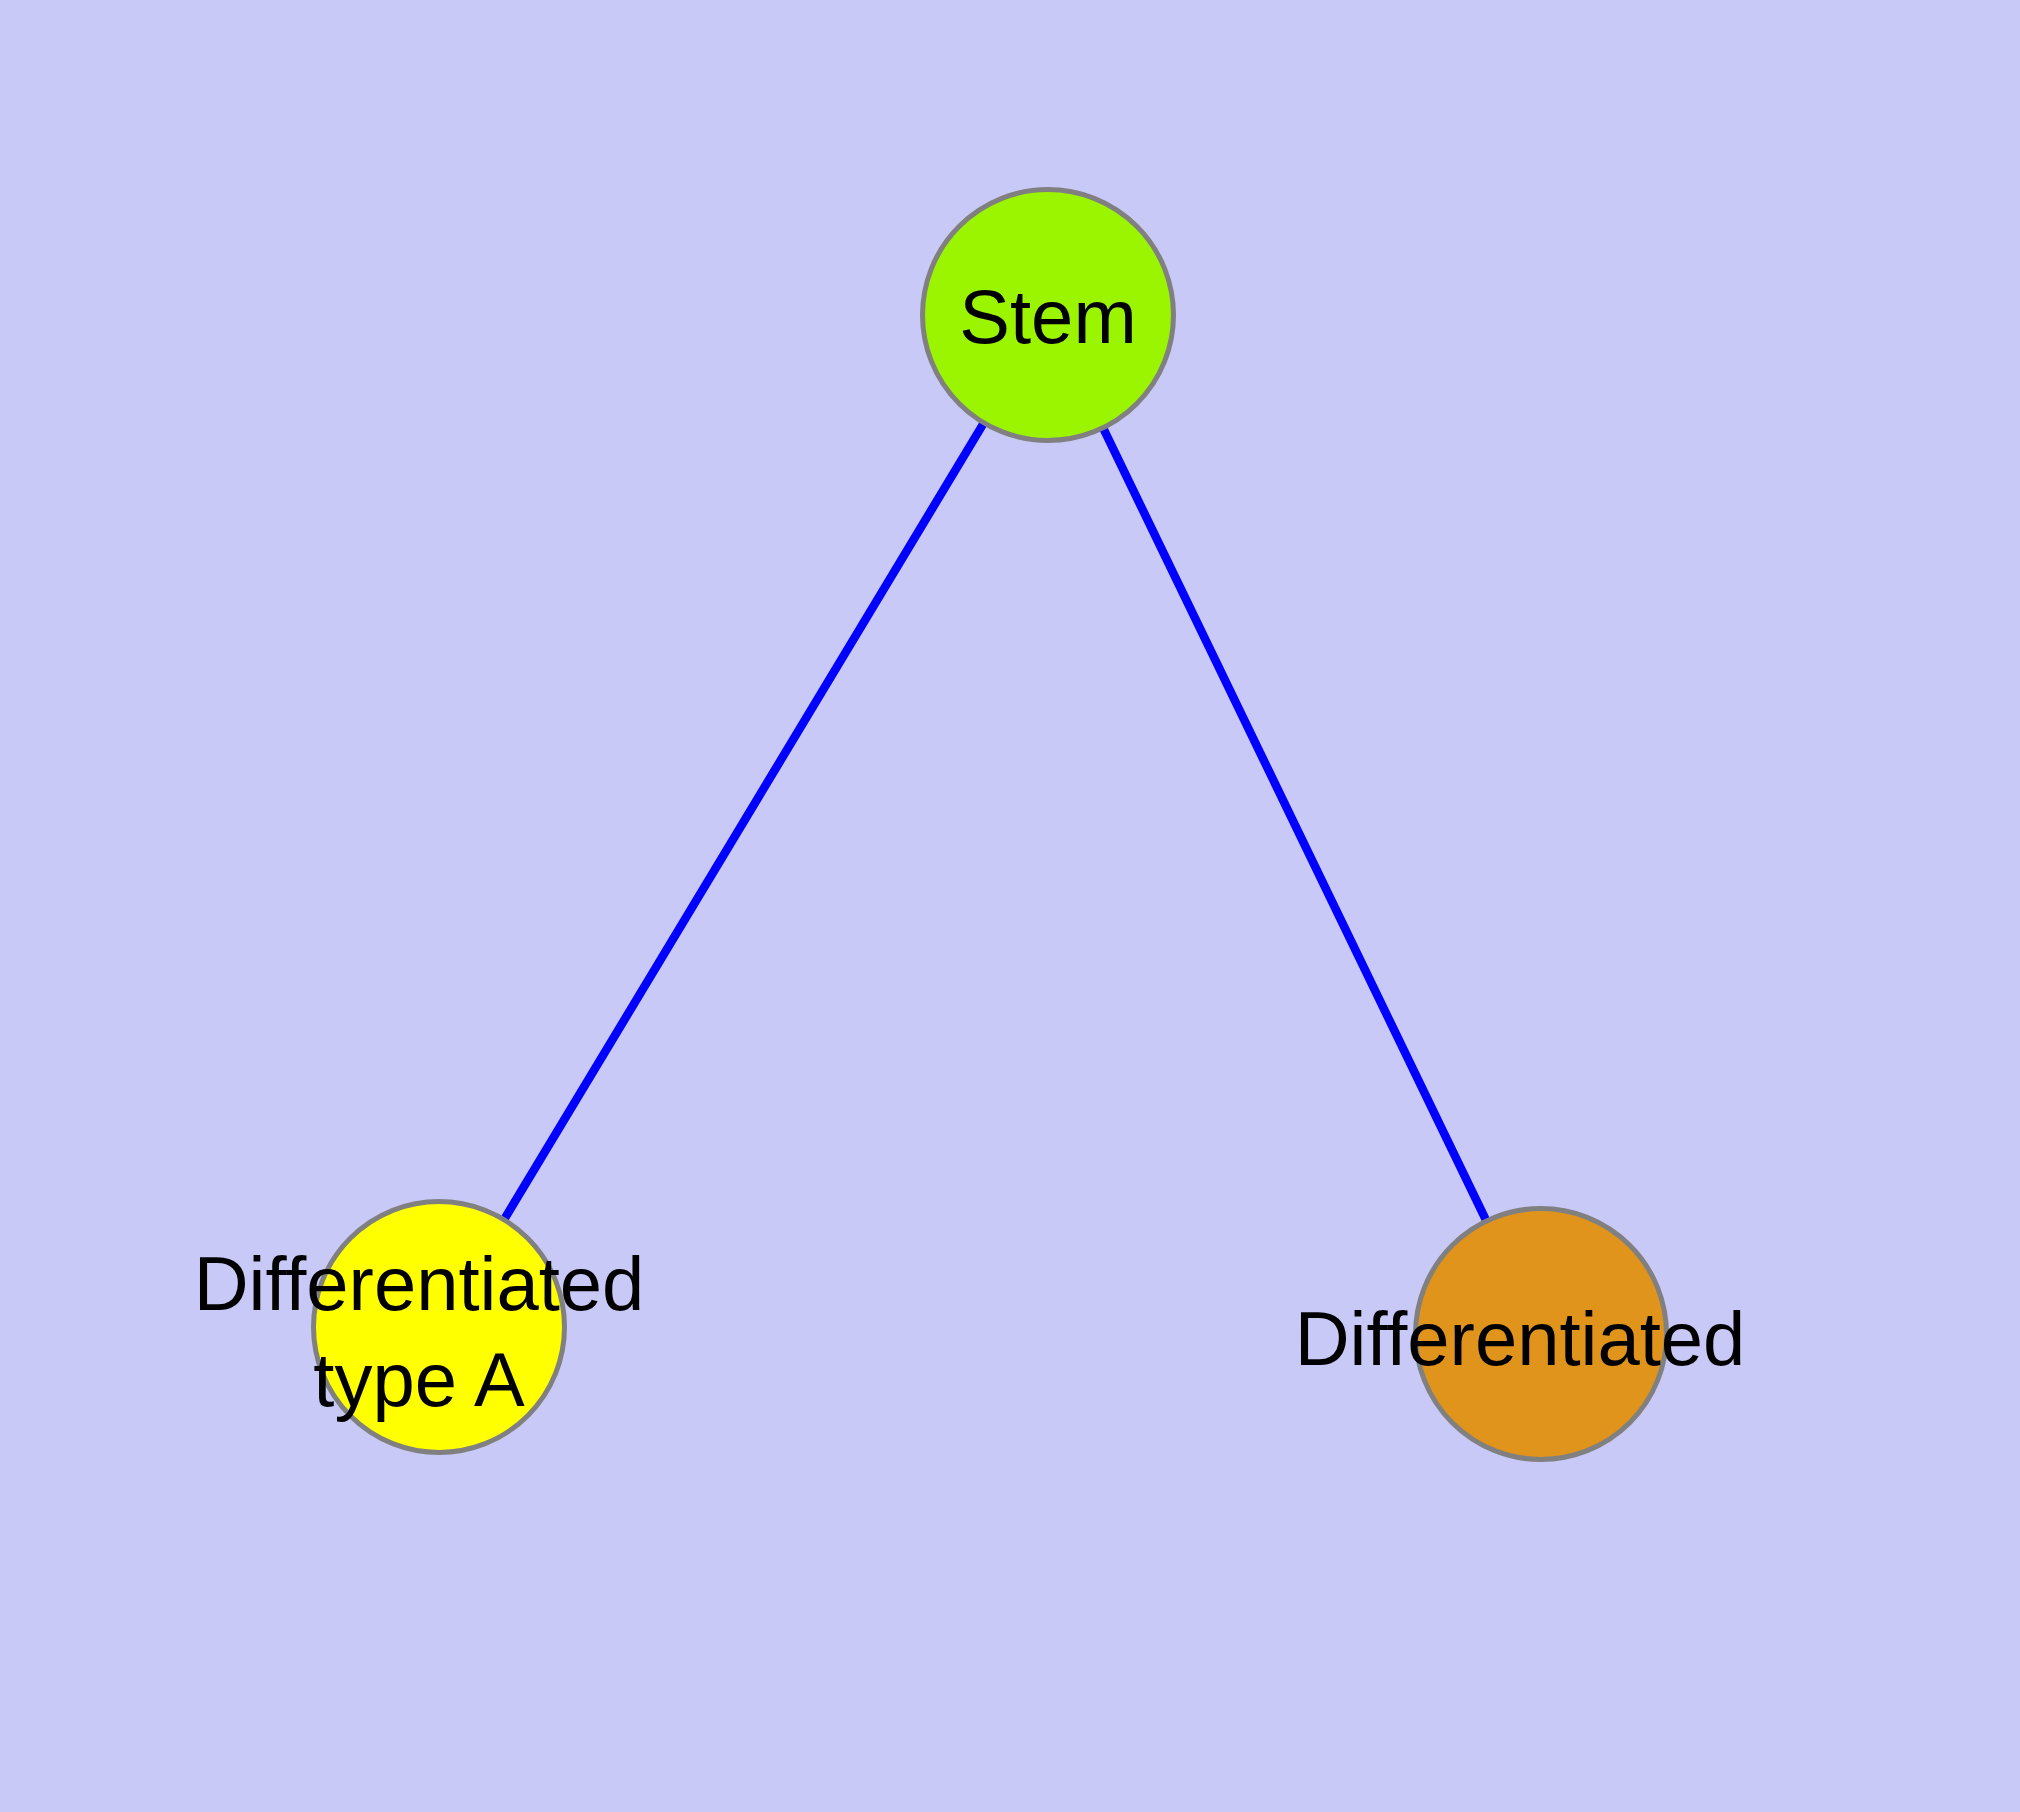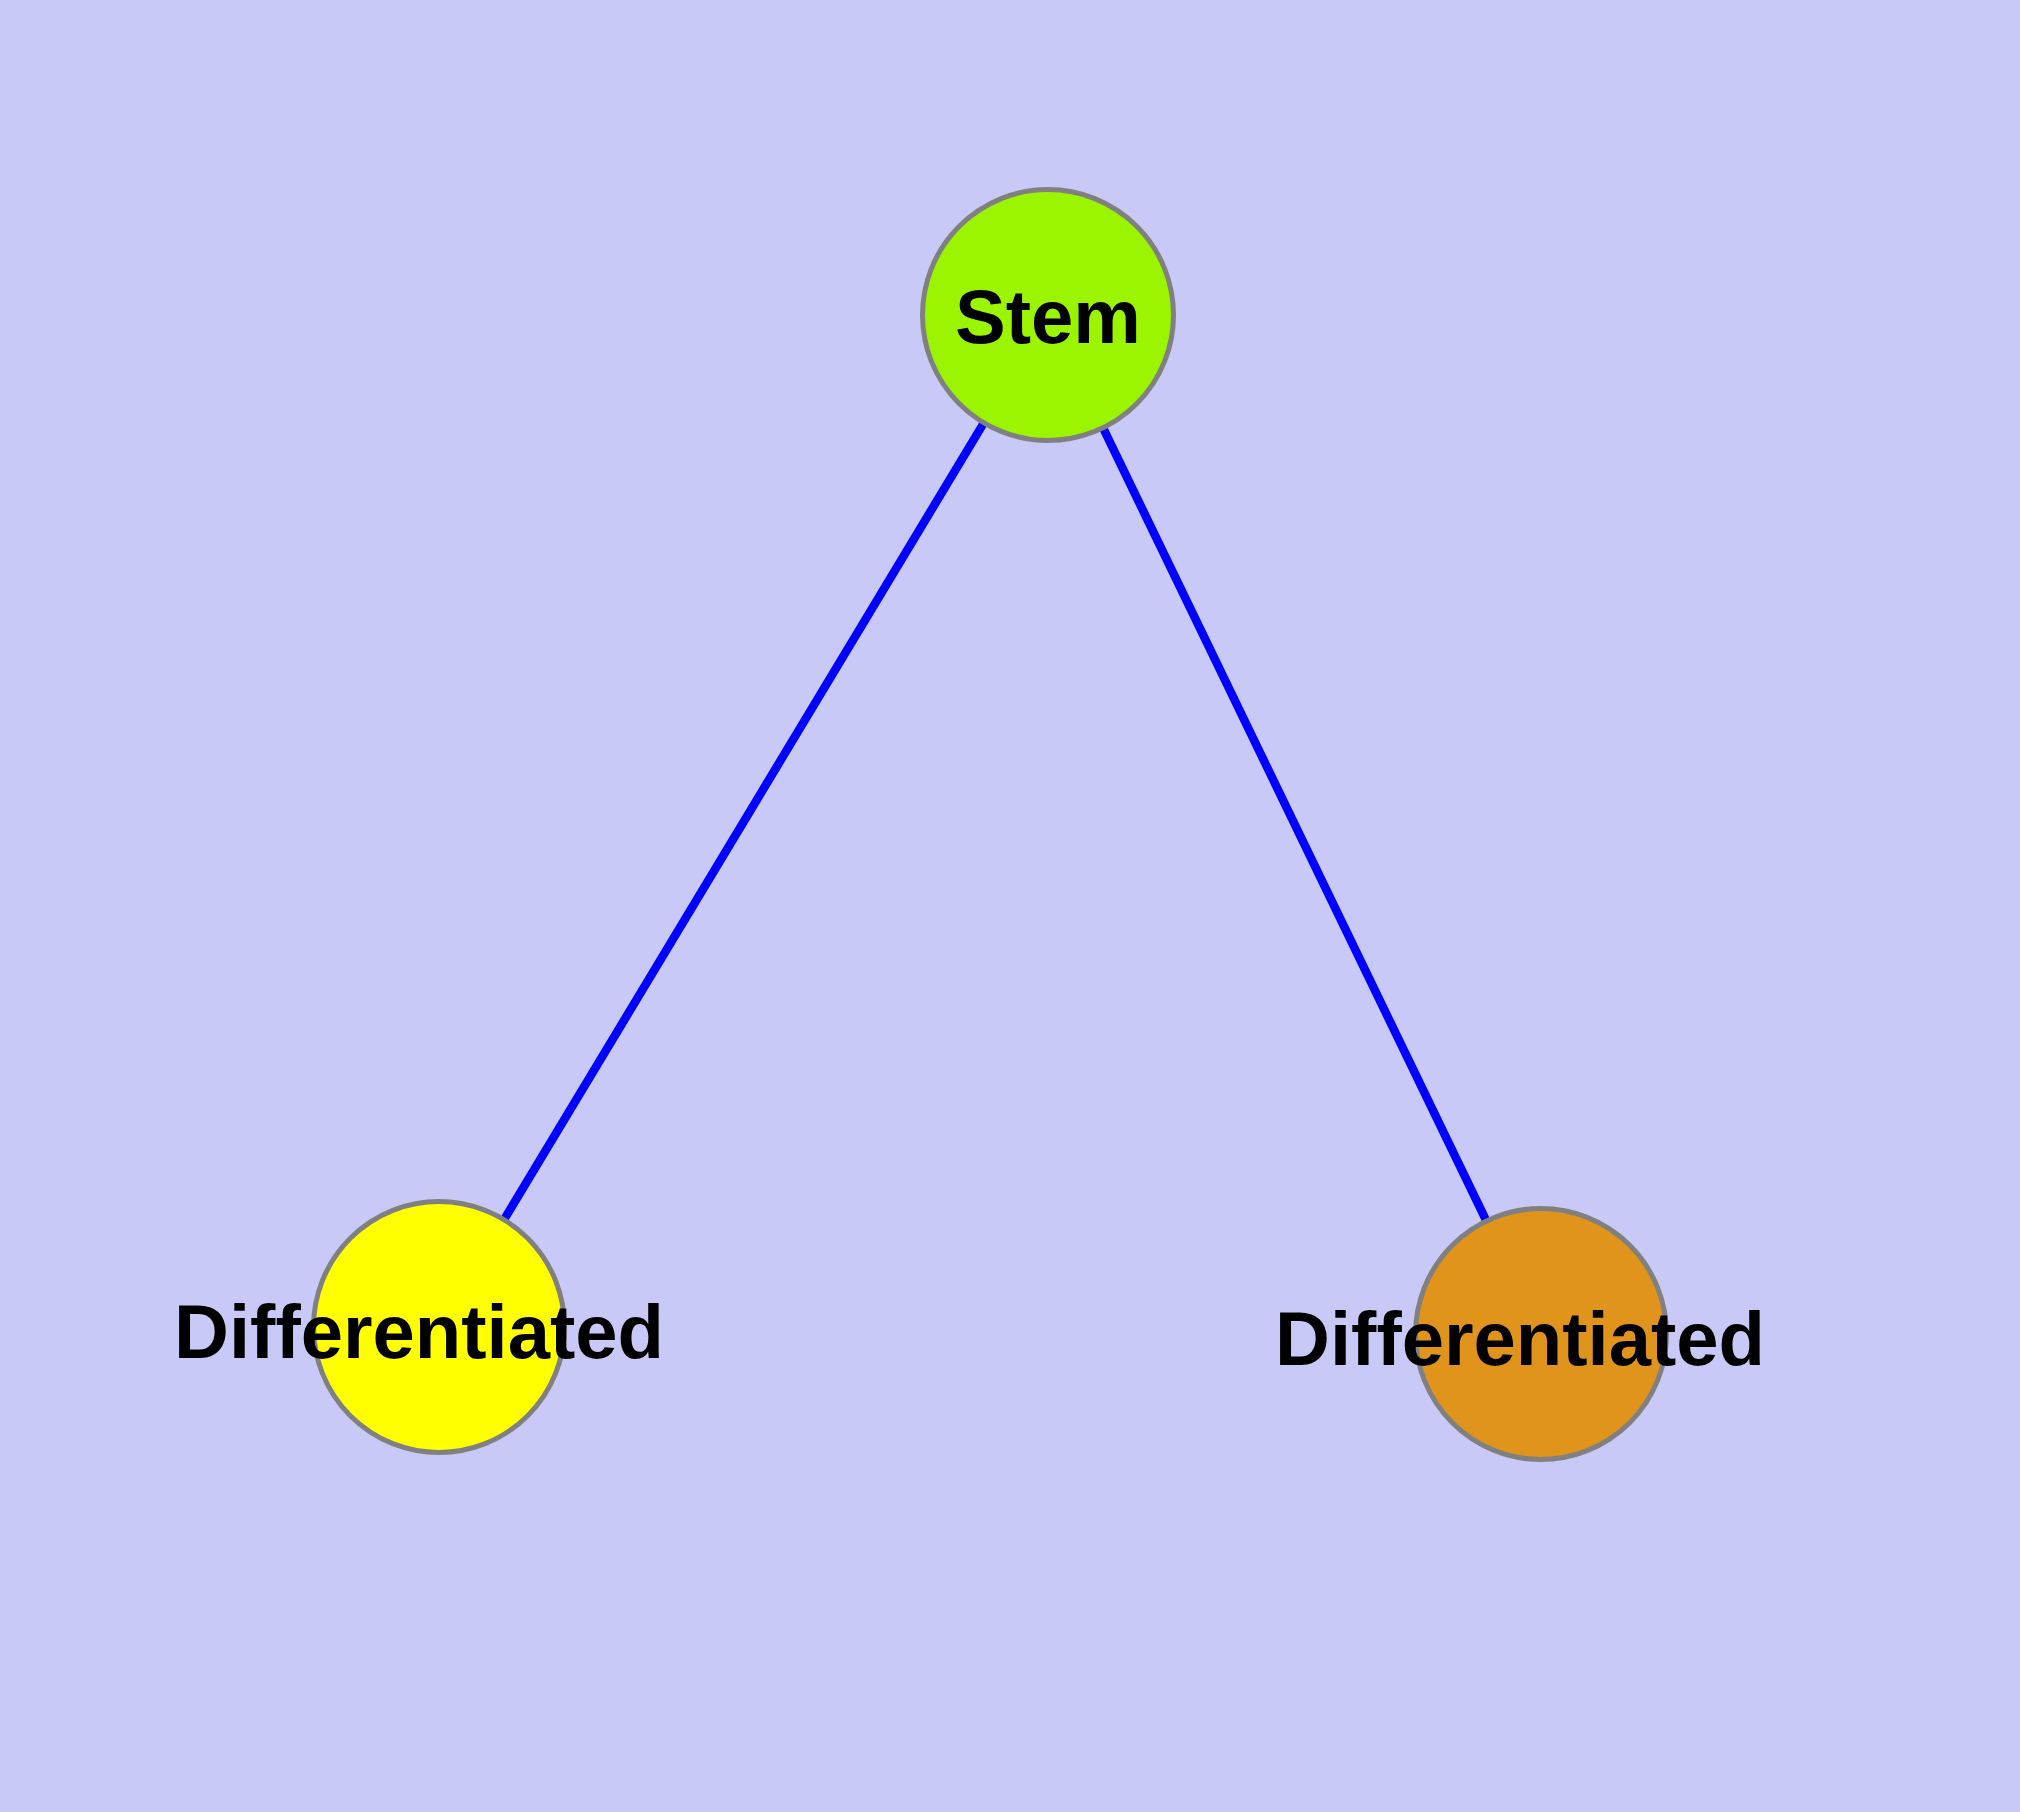--- a/index.html
+++ b/index.html
@@ -21,21 +21,21 @@
     position: absolute;
     border-radius: 50%;
     box-sizing: border-box;
     border: 5.1px solid #808080;
     transform: translate(-50%, -50%);
   }
   .node-label {
     position: absolute;
     transform: translate(-50%, -50%);
     text-align: center;
-    font-weight: 700;
+    font-weight: 400;
     font-size: 76px;
     line-height: 96px;
     color: #000000;
     white-space: nowrap;
     font-family: "Liberation Sans", sans-serif;
   }
   .label-line {
     display: block;
   }
 </style>
@@ -52,20 +52,21 @@
   <div class="node" id="node-0" style="left: 1048px; top: 315px; width: 256px; height: 256px; background: rgb(155, 245, 0); border-color: rgb(128, 128, 128);"></div>
   <div class="node" id="node-1" style="left: 439px; top: 1327px; width: 256px; height: 256px; background: rgb(255, 255, 0); border-color: rgb(128, 128, 128);"></div>
   <div class="node" id="node-2" style="left: 1541px; top: 1334px; width: 256px; height: 256px; background: rgb(224, 148, 28); border-color: rgb(128, 128, 128);"></div>
 
   <div class="node-label" id="label-0" style="left: 1048px; top: 317px; color: rgb(0, 0, 0);">
     <span class="label-line">Stem</span>
   </div>
 
   <div class="node-label" id="label-1" style="left: 419px; top: 1332px; color: rgb(0, 0, 0);">
     <span class="label-line">Differentiated</span>
+    <span class="label-line">type A</span>
   </div>
 
   <div class="node-label" id="label-2" style="left: 1520px; top: 1339px; color: rgb(0, 0, 0);">
     <span class="label-line">Differentiated</span>
   </div>
 
 </div>
 
 
 </body></html>

